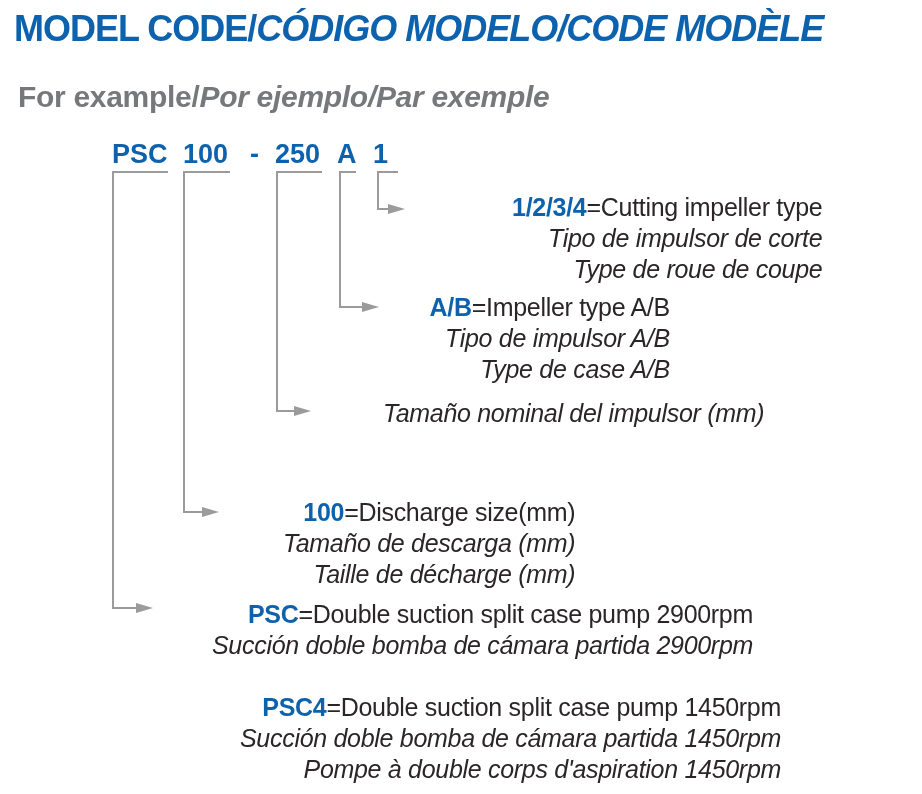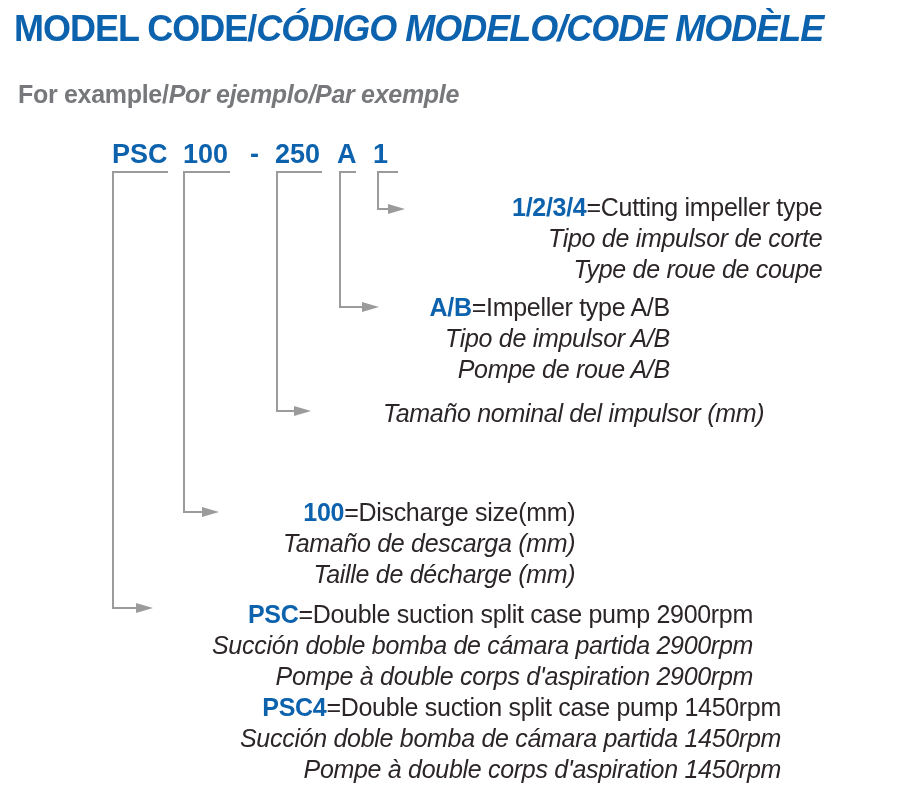--- a/index.html
+++ b/index.html
@@ -18,21 +18,21 @@
   }
   
   .title{
     position:absolute;left:14px;top:8px;
     font-size:36px;font-weight:bold;color:var(--blue);
     letter-spacing:-1px;white-space:nowrap;
   }
   .title .it{font-style:italic;margin-top:48px;}
   .subtitle{
     position:absolute;left:18px;top:80px;
-    font-size:25px;font-weight:bold;color:var(--subtitle-gray);
+    font-size:30px;font-weight:bold;color:var(--subtitle-gray);
     letter-spacing:-0.3px;white-space:nowrap;
   }
   .subtitle .it{font-style:italic;}
   
   .code-seg{
     position:absolute;top:139px;
     font-size:27px;font-weight:bold;color:var(--blue);
     letter-spacing:0;white-space:nowrap;
   }
   .seg-0{left:112px;} .seg-1{left:183px;} .seg-2{left:250px;}
@@ -98,36 +98,35 @@
 
 <div class="entry e1">
   <div><span class="code">1/2/3/4</span><span class="eq">=</span><span class="en">Cutting impeller type</span></div>
   <div class="sub">Tipo de impulsor de corte</div>
   <div class="sub">Type de roue de coupe</div>
 </div>
 
 <div class="entry e2">
   <div><span class="code">A/B</span><span class="eq">=</span><span class="en">Impeller type A/B</span></div>
   <div class="sub">Tipo de impulsor A/B</div>
-  <div class="sub">Pompe de roue A/B</div>
+  <div class="sub">Type de case A/B</div>
 </div>
 
 <div class="entry e3">
   <div class="sub">Tamaño nominal del impulsor (mm)</div>
 </div>
 
 <div class="entry e4">
   <div><span class="code">100</span><span class="eq">=</span><span class="en">Discharge size(mm)</span></div>
   <div class="sub">Tamaño de descarga (mm)</div>
   <div class="sub">Taille de décharge (mm)</div>
 </div>
 
 <div class="entry e5">
   <div><span class="code">PSC</span><span class="eq">=</span><span class="en">Double suction split case pump 2900rpm</span></div>
   <div class="sub">Succión doble bomba de cámara partida 2900rpm</div>
-  <div class="sub">Pompe à double corps d'aspiration 2900rpm</div>
 </div>
 
 <div class="entry e6">
   <div><span class="code">PSC4</span><span class="eq">=</span><span class="en">Double suction split case pump 1450rpm</span></div>
   <div class="sub">Succión doble bomba de cámara partida 1450rpm</div>
   <div class="sub">Pompe à double corps d'aspiration 1450rpm</div>
 </div>
 
 </body></html>

